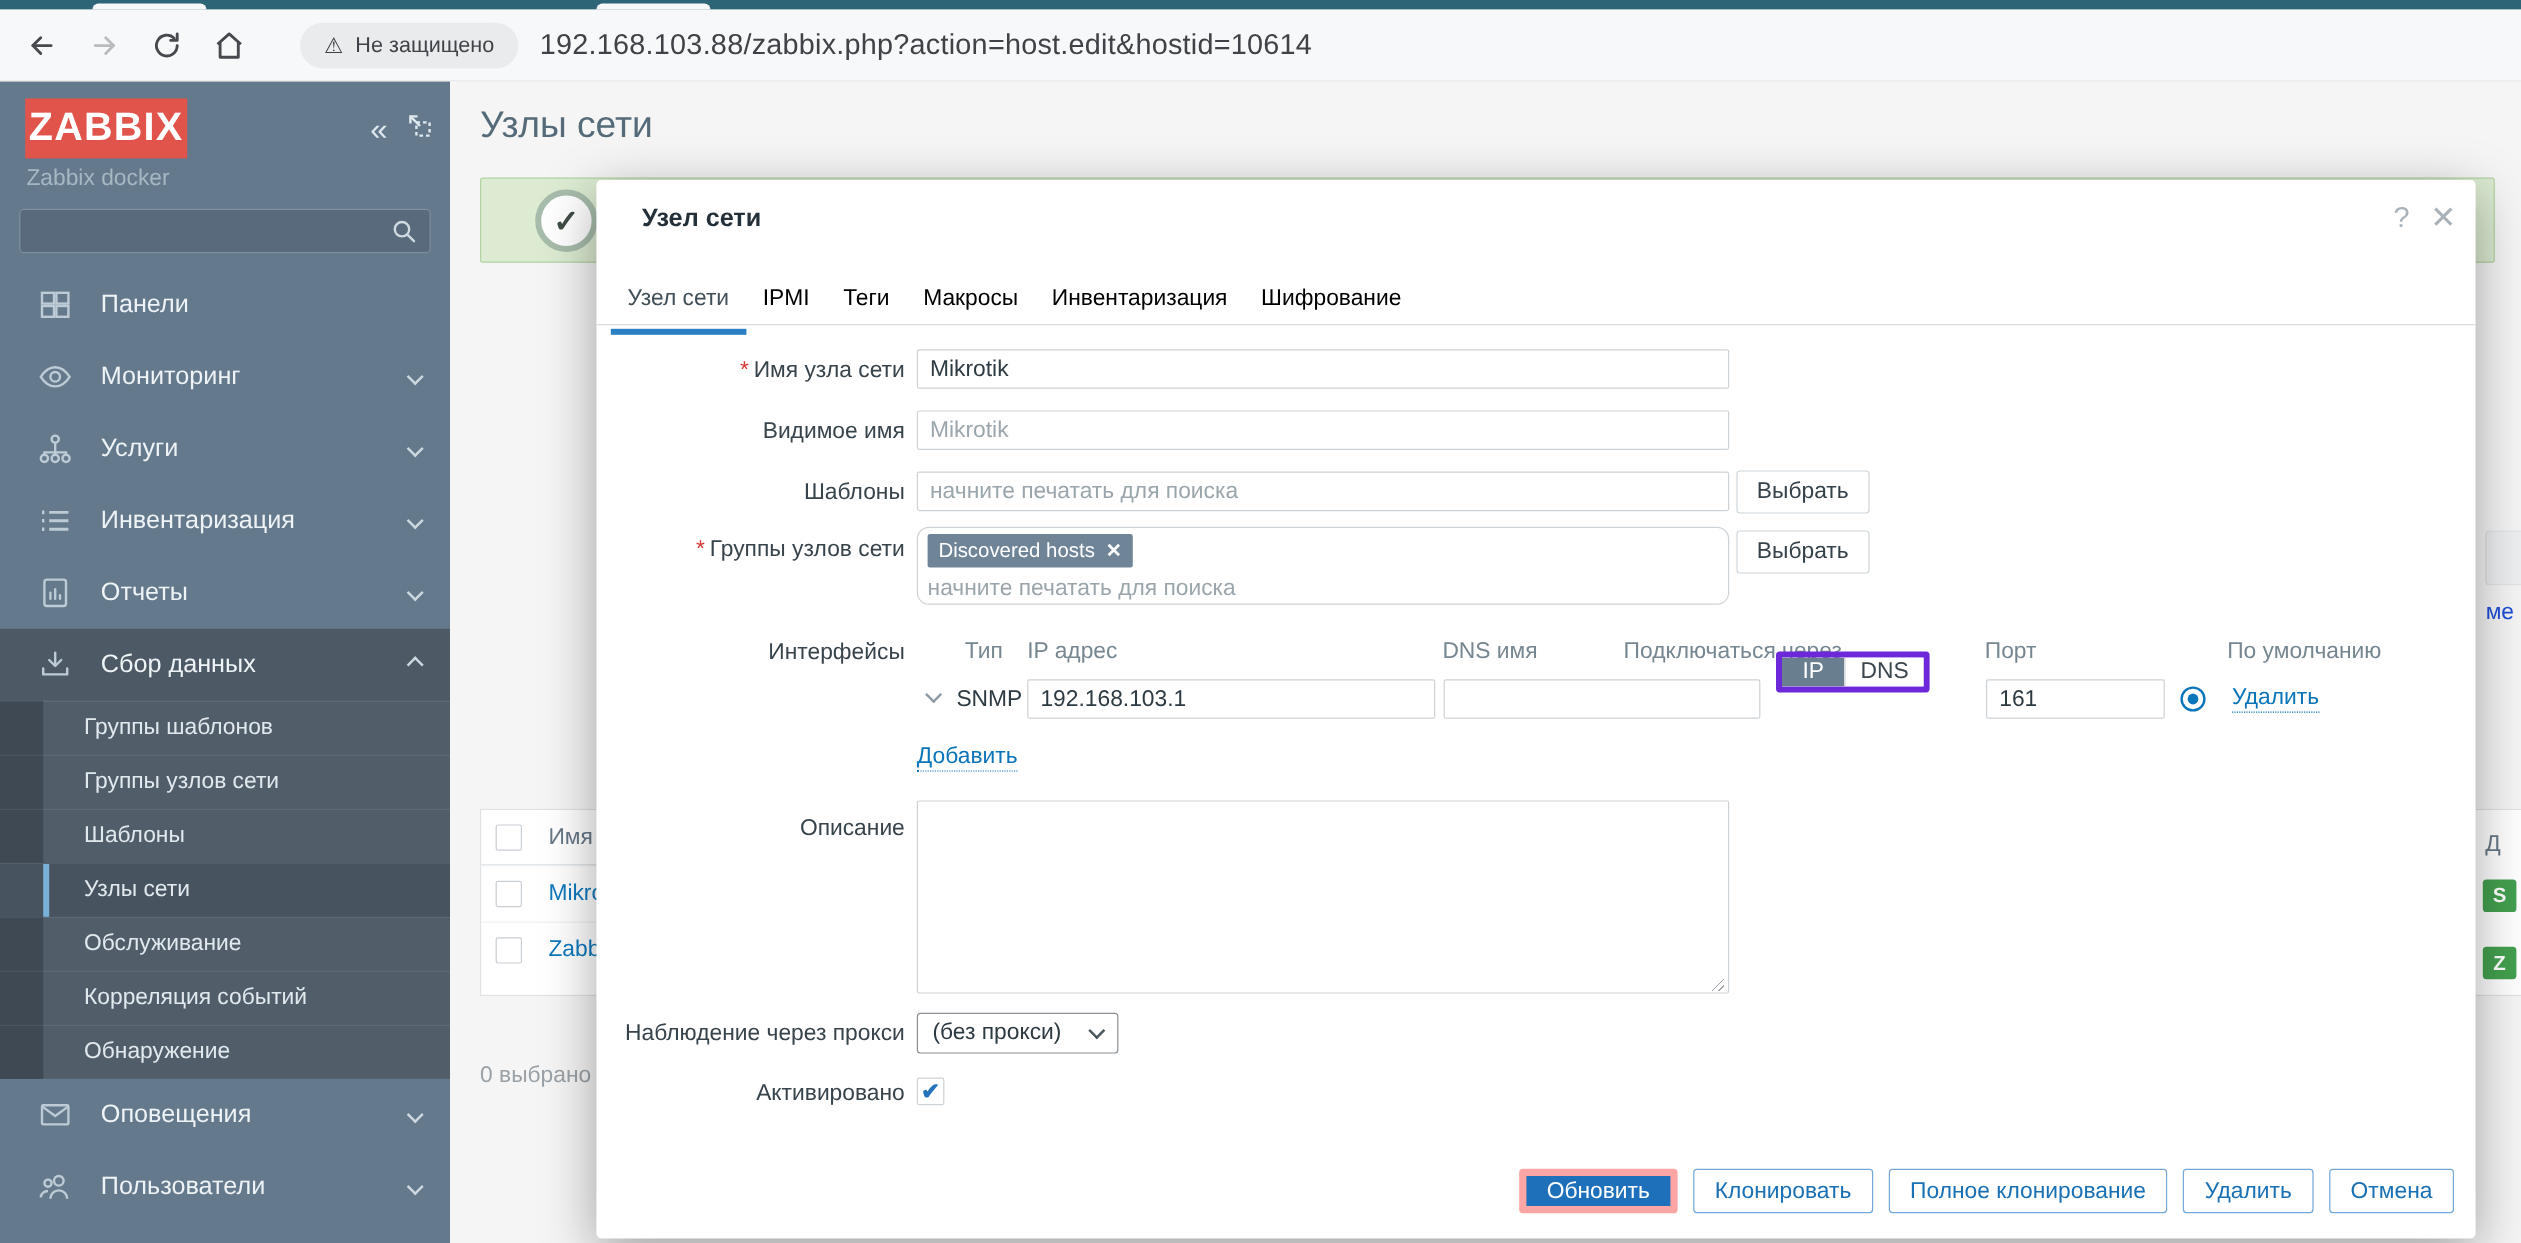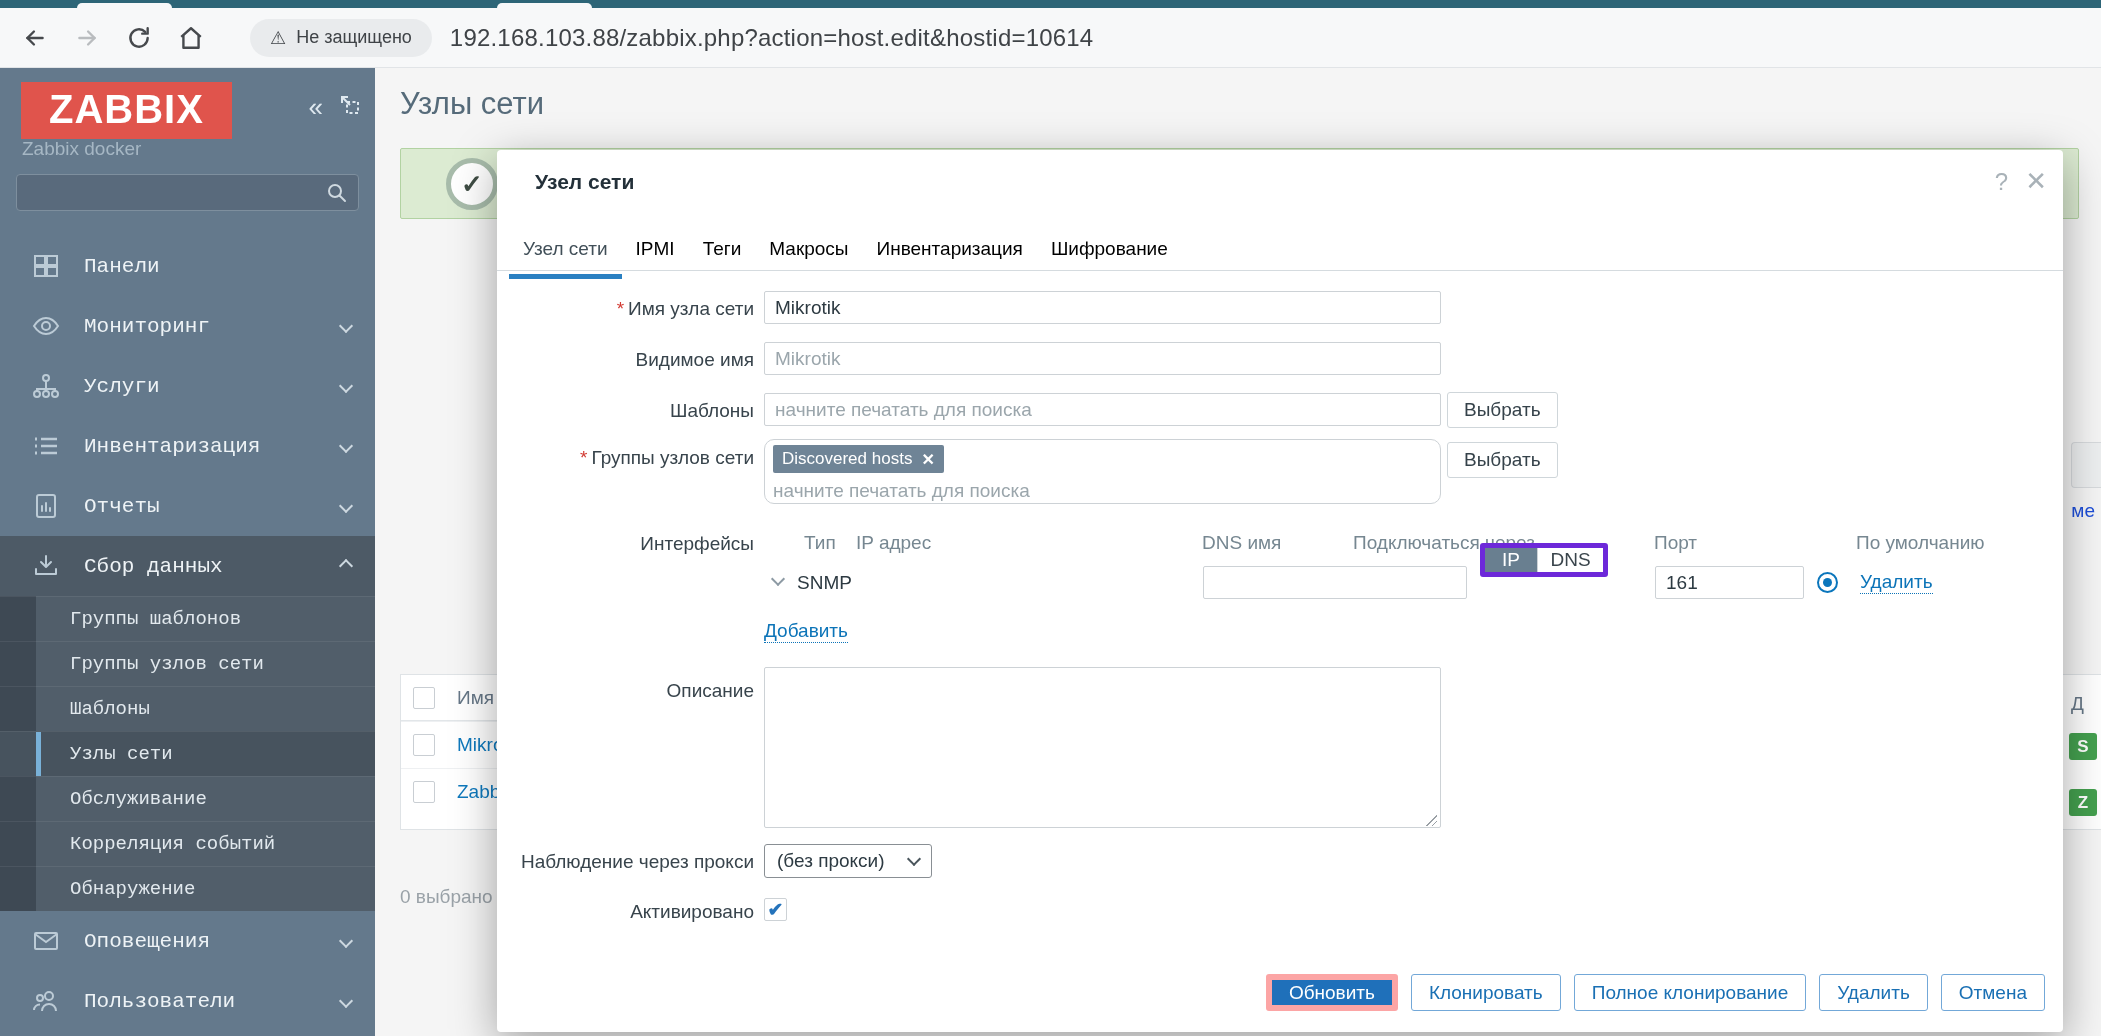--- a/index.html
+++ b/index.html
@@ -13,28 +13,28 @@
              border-bottom:1px solid #e1e4e7; display:flex; align-items:center; }
   .nav-ic { width:34px; height:34px; display:flex; align-items:center; justify-content:center; margin-left:18px; }
   .nav-ic svg { display:block; }
   .chip { margin-left:42px; height:38px; background:#e9ebed; border-radius:19px; display:flex;
           align-items:center; padding:0 20px; gap:10px; color:#3f4347; font-size:18px; }
   .url { margin-left:18px; font-size:24px; color:#3f4347; letter-spacing:.2px; }
 
   
   .sidebar { position:absolute; left:0; top:68px; width:375px; height:968px; background:#64798c; color:#eef3f6; }
   .side-ctl { position:absolute; top:26px; right:14px; display:flex; gap:16px; align-items:center; color:#dfe9f0; }
-  .logo { position:absolute; left:21px; top:14px; background:#e0544c; color:#fff; font-size:40px; font-weight:bold;
-          padding:5px 28px 7px; letter-spacing:1px; }
+  .logo { position:absolute; left:21px; top:14px; background:#e0544c; color:#fff; font-size:33px; font-weight:bold;
+          padding:5px 3px 7px; letter-spacing:1px; }
   .subtitle { position:absolute; left:22px; top:70px; font-size:19px; color:#a6b7c4; }
   .search { position:absolute; left:16px; top:106px; width:343px; height:37px; background:#596a7c;
             border:1px solid #7e8f9e; border-radius:4px; display:flex; align-items:center; }
   .search input { flex:1; background:transparent; border:none; outline:none; height:100%; padding:0 12px;
                   color:#eef3f6; font-size:19px; font-family:inherit; }
-  .menu { position:absolute; left:0; top:168px; width:375px;font-family:Liberation Mono, monospace; }
+  .menu { position:absolute; left:0; top:156px; width:375px; }
   .mi { height:60px; display:flex; align-items:center; padding-left:30px; position:relative; cursor:pointer; }
   .mi .ic { width:32px; display:flex; justify-content:center; color:#bccbd6; }
   .mi .lb { margin-left:22px; font-size:21px; }
   .mi.active { background:#4d5a66; }
   .chev { width:10px; height:10px; border-right:2px solid #cdd8e0; border-bottom:2px solid #cdd8e0;
           display:inline-block; }
   .chev.down { transform:rotate(45deg); }
   .chev.up { transform:rotate(-135deg); }
   .mi .chev { position:absolute; right:24px; }
   .submenu { background:#515e6a; position:relative; }
@@ -376,20 +376,21 @@
   <div class="flabel" style="top:383px;">Интерфейсы</div>
   <div class="ihead" style="left:307px;">Тип</div>
   <div class="ihead" style="left:359px;">IP адрес</div>
   <div class="ihead" style="left:705px;">DNS имя</div>
   <div class="ihead" style="left:856px;">Подключаться через</div>
   <div class="ihead" style="left:1157px;">Порт</div>
   <div class="ihead" style="left:1359px;">По умолчанию</div>
 
   <span class="chev down" style="position:absolute;left:276px;top:424px;border-color:#8d9aa4;"></span>
   <div style="position:absolute;left:300px;top:422px;font-size:19px;color:#2d3a42;">SNMP</div>
+  <input class="inp" style="left: 359px; top: 416px; width: 340px;" value="192.168.103.1">
   <input class="inp" style="left: 706px; top: 416px; width: 264px;" value="">
   <div class="toggle">
     <div class="tseg on">IP</div>
     <div class="tseg off">DNS</div>
   </div>
   <input class="inp" style="left: 1158px; top: 416px; width: 149px;" value="161">
   <div class="radio"></div>
   <a class="alink" style="position:absolute;left:1363px;top:421px;">Удалить</a>
   <a class="alink" style="position:absolute;left:267px;top:470px;">Добавить</a>
 

